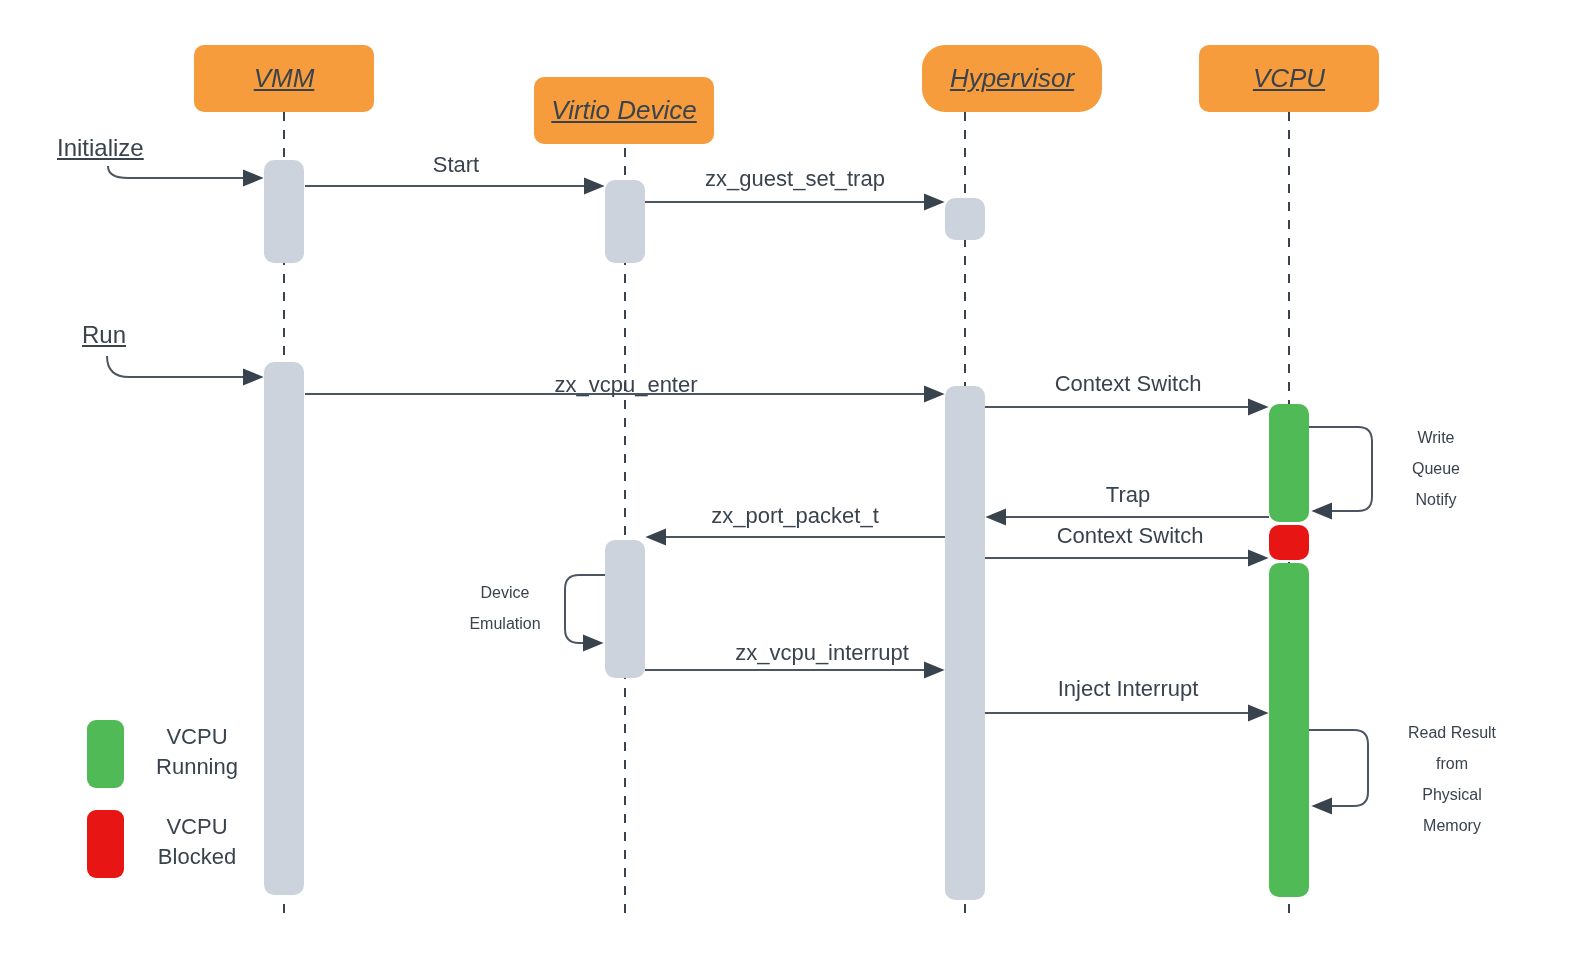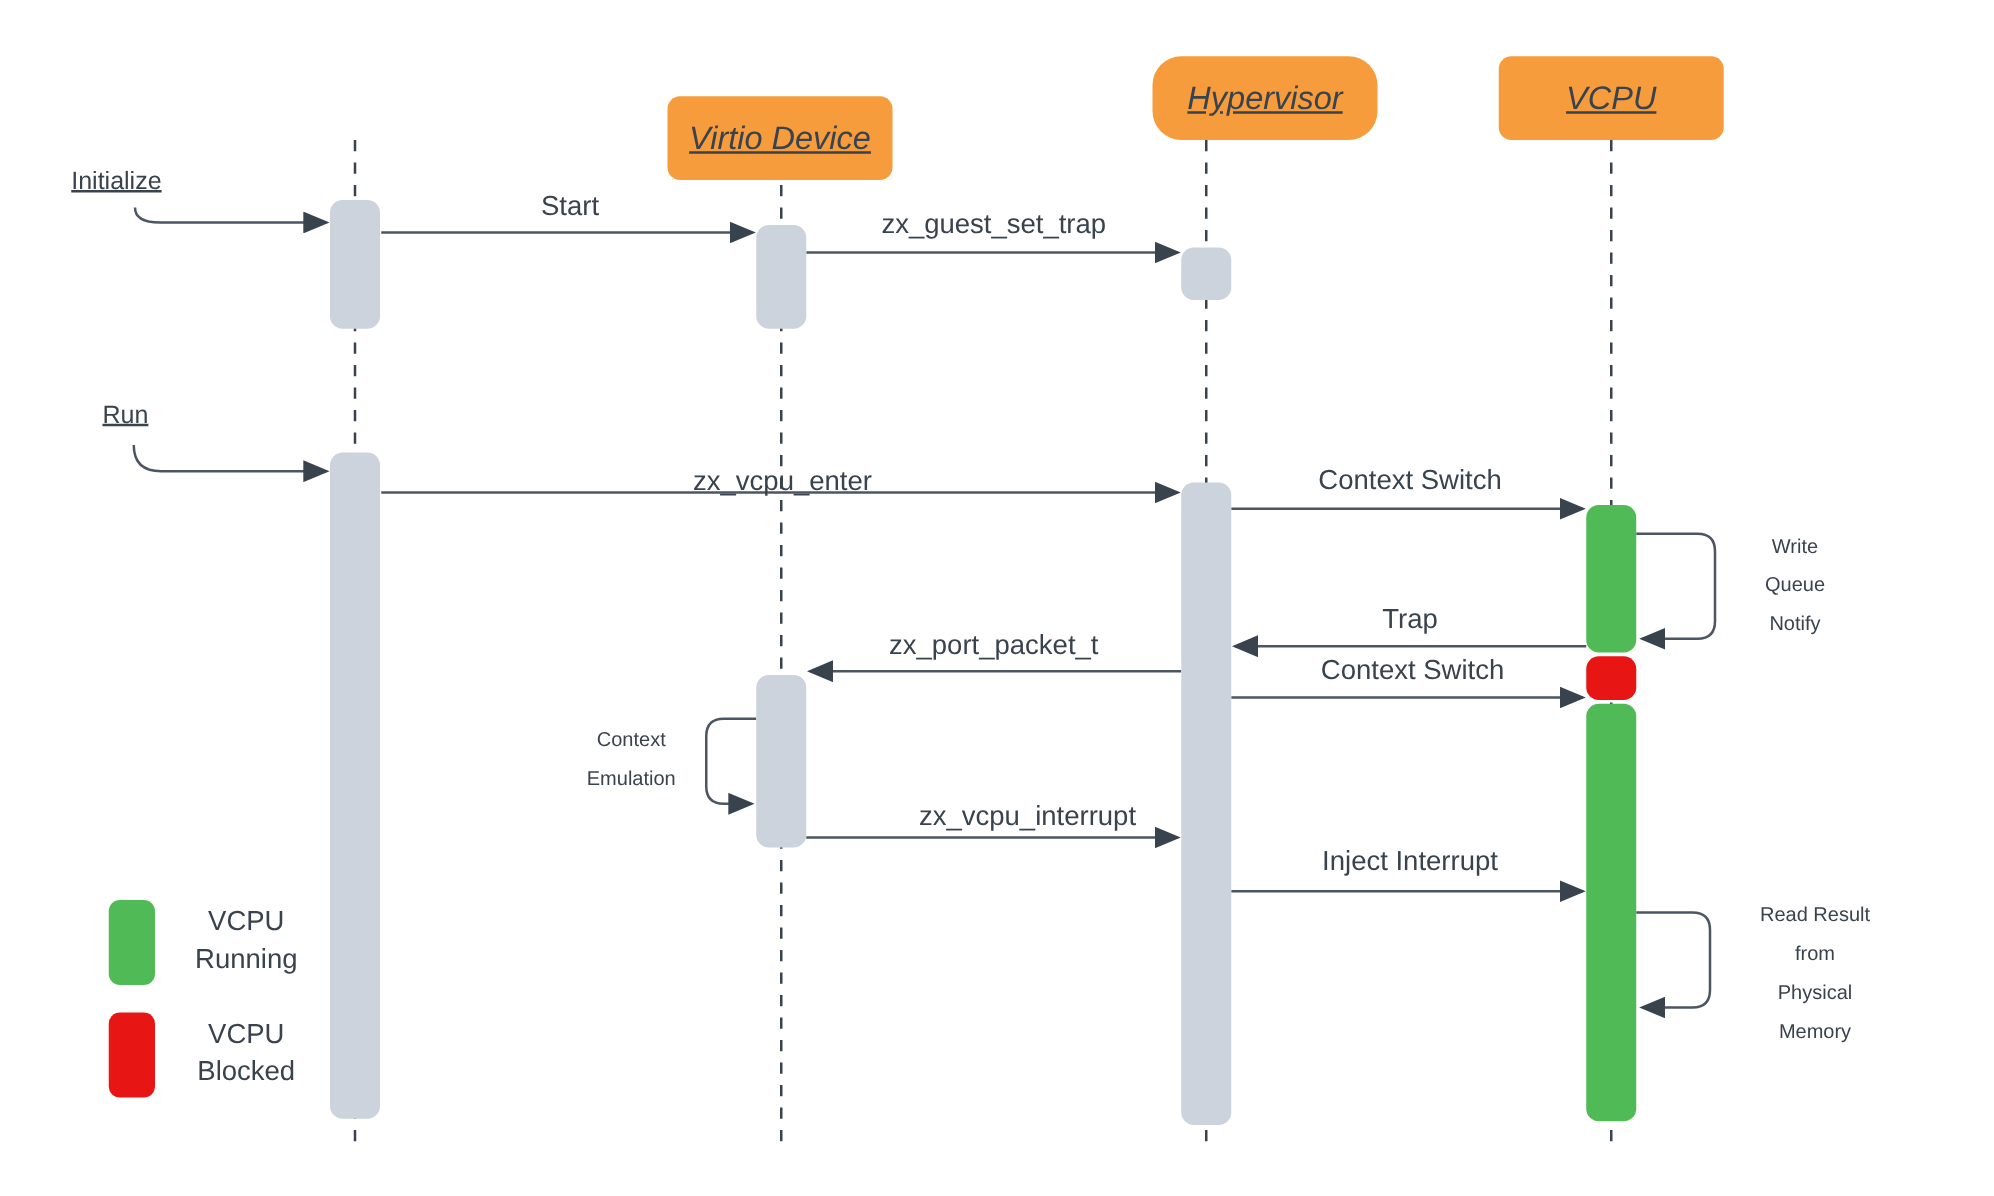--- a/index.html
+++ b/index.html
@@ -27,21 +27,21 @@
   .act{
     position:absolute;width:40px;background:var(--activation-fill);border-radius:10px;z-index:2;
   }
   .act.running{background:var(--running-fill);}
   .act.blocked{background:var(--blocked-fill);}
   .msg-label{
     position:absolute;transform:translateX(-50%);white-space:nowrap;
     font-size:22px;color:var(--text);z-index:4;
   }
   .found-label{
-    position:absolute;font-size:20px;color:var(--text);text-decoration:underline;
+    position:absolute;font-size:24px;color:var(--text);text-decoration:underline;
     white-space:nowrap;z-index:4;
   }
   .note{
     position:absolute;transform:translateX(-50%);text-align:center;
     font-size:16px;line-height:31px;color:var(--text);z-index:4;white-space:nowrap;
   }
   .legend-swatch{
     position:absolute;left:87px;width:37px;height:68px;border-radius:9px;z-index:3;
   }
   .legend-swatch.running{background:var(--running-fill);}
@@ -82,20 +82,23 @@
     <line class="msg" x1="985" y1="558" x2="1266" y2="558" marker-end="url(#arrow)"></line>
     <line class="msg" x1="945" y1="537" x2="648" y2="537" marker-end="url(#arrow)"></line>
     <line class="msg" x1="645" y1="670" x2="942" y2="670" marker-end="url(#arrow)"></line>
     <line class="msg" x1="985" y1="713" x2="1266" y2="713" marker-end="url(#arrow)"></line>
 
     <path class="msg" d="M1309,427 L1358,427 Q1372,427 1372,441 L1372,497 Q1372,511 1358,511 L1314,511" marker-end="url(#arrow)"></path>
     <path class="msg" d="M605,575 L579,575 Q565,575 565,589 L565,629 Q565,643 579,643 L601,643" marker-end="url(#arrow)"></path>
     <path class="msg" d="M1309,730 L1354,730 Q1368,730 1368,744 L1368,792 Q1368,806 1354,806 L1314,806" marker-end="url(#arrow)"></path>
   </svg>
 
+  <div class="actor" style="left:194px;">
+    <span>VMM</span>
+  </div>
   <div class="actor" style="left:534px;margin-top:32px;">
     <span>Virtio Device</span>
   </div>
   <div class="actor" style="left:922px;border-radius:23px;">
     <span>Hypervisor</span>
   </div>
   <div class="actor" style="left:1199px;">
     <span>VCPU</span>
   </div>
 
@@ -121,21 +124,21 @@
   <div class="msg-label" style="left:795px;top:503px;">zx_port_packet_t</div>
   <div class="msg-label" style="left:796px;top:640px;margin-left:26px;">zx_vcpu_interrupt</div>
   <div class="msg-label" style="left:1128px;top:676px;">Inject Interrupt</div>
 
   <div class="note" style="left:1436px;top:422px;">
     <div>Write</div>
     <div>Queue</div>
     <div>Notify</div>
   </div>
   <div class="note" style="left:505px;top:577px;">
-    <div>Context</div>
+    <div>Device</div>
     <div>Emulation</div>
   </div>
   <div class="note" style="left:1452px;top:717px;">
     <div>Read Result</div>
     <div>from</div>
     <div>Physical</div>
     <div>Memory</div>
   </div>
 
   <div>

